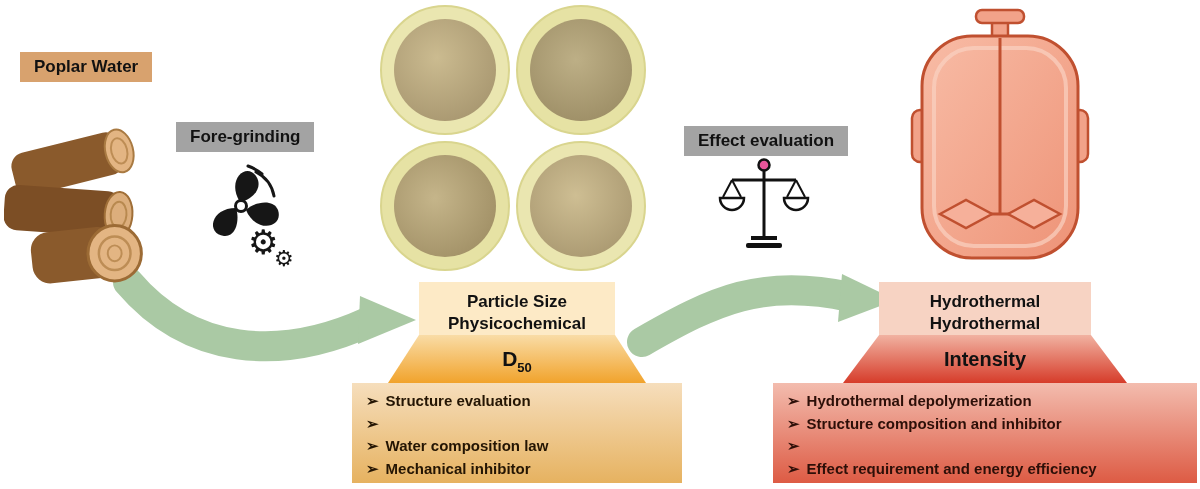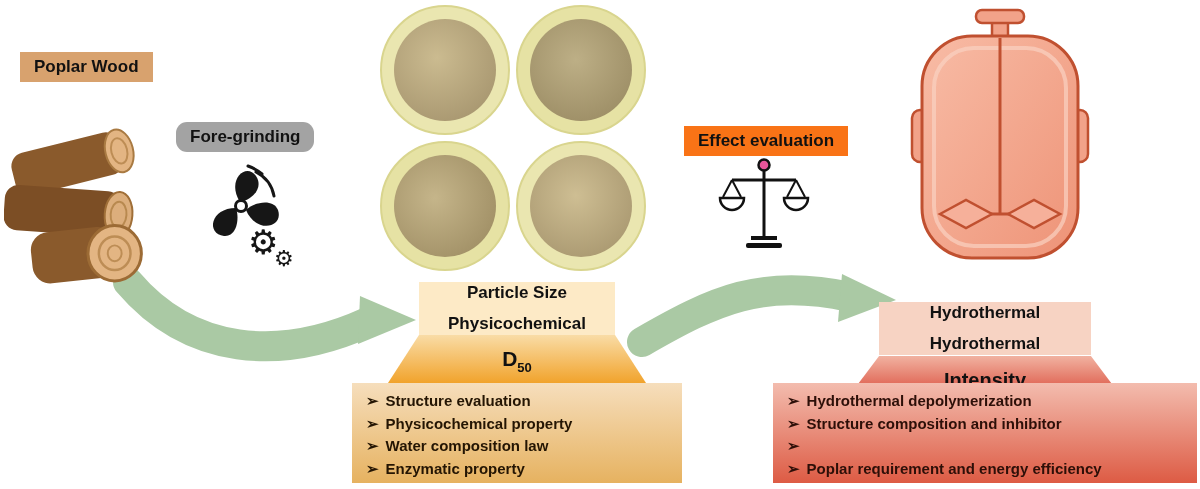--- a/index.html
+++ b/index.html
@@ -6,22 +6,22 @@
   body { font-family:"Liberation Sans", sans-serif; background:#fff; }
   .canvas { position:relative; width:1200px; height:489px; background:#fff; overflow:hidden; }
 
   svg.arrows { position:absolute; left:0; top:0; width:1200px; height:489px; }
 
   .tag {
     position:absolute; font-weight:bold; font-size:17px; color:#111;
     padding:5px 14px; white-space:nowrap;
   }
   .tag-poplar { left:20px; top:52px; background:#d8a26e; }
-  .tag-grind  { left:176px; top:122px; background:#a3a3a3;border-radius:11px; }
-  .tag-effect { left:684px; top:126px; background:#f97316; }
+  .tag-grind  { left:176px; top:122px; background:#a3a3a3; }
+  .tag-effect { left:684px; top:126px; background:#a3a3a3; }
 
   .logs     { position:absolute; left:4px;   top:92px;  width:168px; height:200px; }
   .grinder  { position:absolute; left:198px; top:158px; width:100px; height:110px; }
   .balance  { position:absolute; left:718px; top:156px; width:92px;  height:100px; }
   .reactor  { position:absolute; left:900px; top:6px;   width:200px; height:270px; }
 
   .dishes {
     position:absolute; left:380px; top:5px; width:270px; height:272px;
     display:grid; grid-template-columns:132px 132px; grid-template-rows:132px 132px;
     gap:4px;
@@ -34,41 +34,40 @@
   .dish-ring1 { background:#eae6b0; }
   .dish-ring2 { background:#e6e2a4; }
   .powder { width:102px; height:102px; border-radius:50%; }
   .powder-1 { background:radial-gradient(circle at 42% 38%, #cbbb90, #a99871 78%); }
   .powder-2 { background:radial-gradient(circle at 45% 40%, #bdaf86, #9e8f67 78%); }
   .powder-3 { background:radial-gradient(circle at 40% 42%, #c5b58a, #a29167 78%); }
   .powder-4 { background:radial-gradient(circle at 45% 40%, #cebe93, #ab9a72 78%); }
 
   .section-header {
     position:absolute; display:flex; flex-direction:column; align-items:center;
-    justify-content:space-between; font-weight:bold; font-size:17px; color:#111;
+    justify-content:flex-end; font-weight:bold; font-size:17px; color:#111;
     line-height:1.3; text-align:center;
   }
   .particle-header { left:419px; top:282px; width:196px; height:53px; background:#fdeac6; }
-  .hydro-header    { left:879px; top:282px; width:212px; height:53px; background:#f7d3c3;margin-top:20px; }
+  .hydro-header    { left:879px; top:282px; width:212px; height:53px; background:#f7d3c3; }
 
   .trap {
     position:absolute; display:flex; align-items:center; justify-content:center;
     font-weight:bold; color:#111;
   }
   .particle-trap {
     left:388px; top:335px; width:258px; height:48px; font-size:21px;
     clip-path:polygon(12% 0, 88% 0, 100% 100%, 0 100%);
     background:linear-gradient(#f9dca6, #f1a32c);
   }
   .particle-trap sub { font-size:13px;margin-top:16px; }
   .hydro-trap {
     left:843px; top:335px; width:284px; height:48px; font-size:20px;
     clip-path:polygon(12.7% 0, 87.3% 0, 100% 100%, 0 100%);
     background:linear-gradient(#f1b2a1, #d63c2a);
-    margin-top:21px;
   }
 
   .list {
     position:absolute; padding:7px 8px 0 14px; font-weight:bold; font-size:15px;
   }
   .particle-list {
     left:352px; top:383px; width:330px; height:100px;
     background:linear-gradient(#f6debc, #e6b260); color:#241503;
   }
   .hydro-list {
@@ -82,21 +81,21 @@
 
 <div class="canvas">
 
   <svg class="arrows" viewBox="0 0 1200 489">
     <path d="M128,282 C190,355 280,362 368,322" stroke="#aac9a4" stroke-width="30" fill="none" stroke-linecap="round"></path>
     <polygon points="360,296 416,320 358,344" fill="#aac9a4"></polygon>
     <path d="M642,342 C715,300 762,278 850,297" stroke="#aac9a4" stroke-width="30" fill="none" stroke-linecap="round"></path>
     <polygon points="842,274 896,300 838,322" fill="#aac9a4"></polygon>
   </svg>
 
-  <div class="tag tag-poplar">Poplar Wood</div>
+  <div class="tag tag-poplar">Poplar Water</div>
   <div class="tag tag-grind">Fore-grinding</div>
   <div class="tag tag-effect">Effect evaluation</div>
 
   <svg class="logs" viewBox="0 0 170 200">
     <g transform="rotate(-14 70 70)">
       <rect x="8" y="48" width="112" height="44" rx="14" fill="#8a5a2c"></rect>
       <ellipse cx="118" cy="70" rx="14" ry="22" fill="#e3b583" stroke="#a97a42" stroke-width="2"></ellipse>
       <ellipse cx="118" cy="70" rx="8" ry="13" fill="none" stroke="#bd8d55" stroke-width="2"></ellipse>
     </g>
     <g transform="rotate(4 60 120)">
@@ -179,29 +178,28 @@
     <span>D</span>
       <sub>50</sub>
   </div>
   <div class="list particle-list">
     <div class="list-item">
       <span>➢</span>
       <span>Structure evaluation</span>
     </div>
     <div class="list-item">
       <span>➢</span>
-      <span>Physicochemical property</span>
     </div>
     <div class="list-item">
       <span>➢</span>
       <span>Water composition law</span>
     </div>
     <div class="list-item">
       <span>➢</span>
-      <span>Enzymatic property</span>
+      <span>Mechanical inhibitor</span>
     </div>
   </div>
 
   <div class="section-header hydro-header">
     <span>Hydrothermal</span>
     <span>Hydrothermal</span>
   </div>
   <div class="trap hydro-trap">
     <span>Intensity</span>
   </div>
@@ -212,17 +210,17 @@
     </div>
     <div class="list-item">
       <span>➢</span>
       <span>Structure composition and inhibitor</span>
     </div>
     <div class="list-item">
       <span>➢</span>
     </div>
     <div class="list-item">
       <span>➢</span>
-      <span>Poplar requirement and energy efficiency</span>
+      <span>Effect requirement and energy efficiency</span>
     </div>
   </div>
 
 </div>
 
 </body></html>

